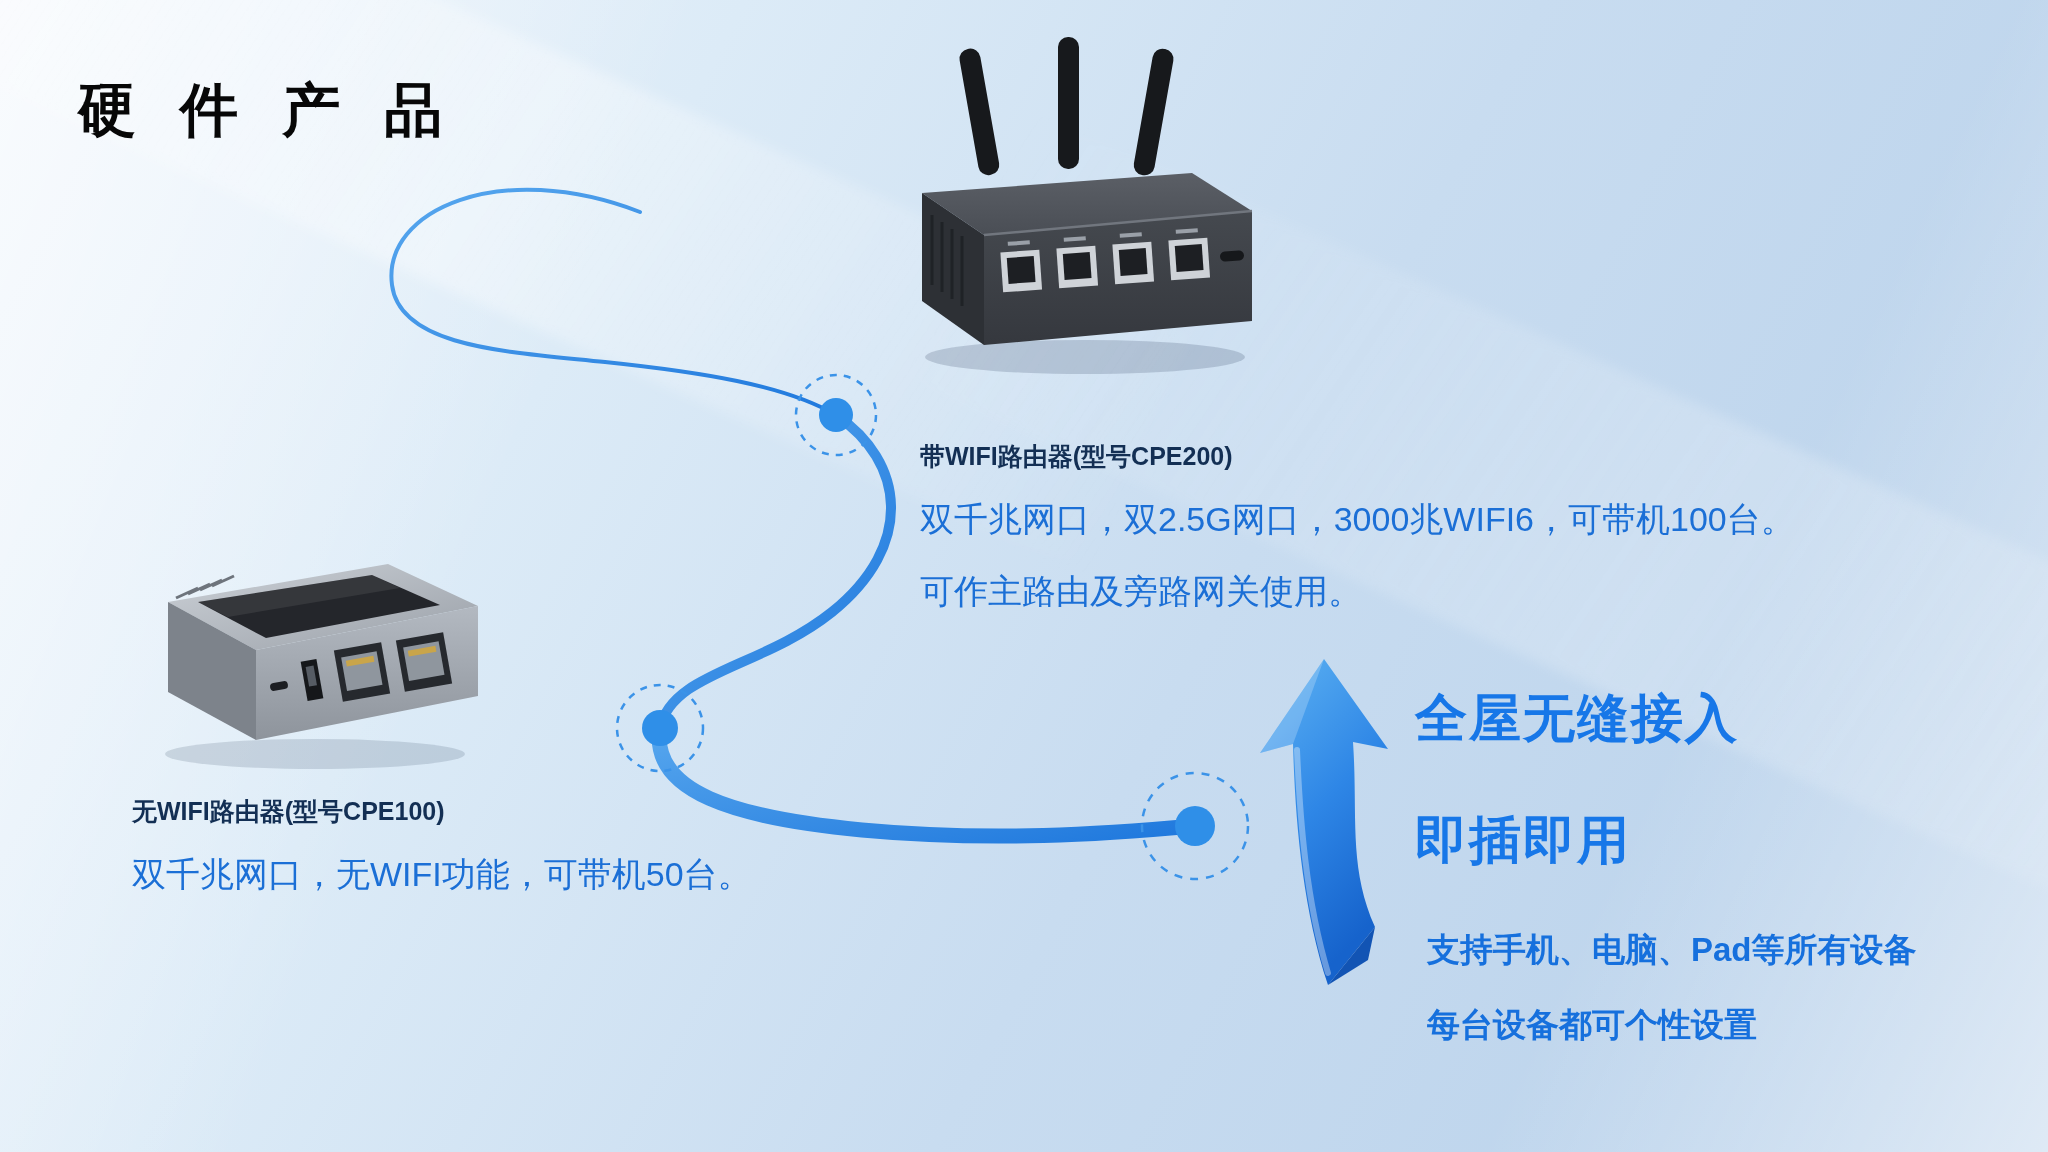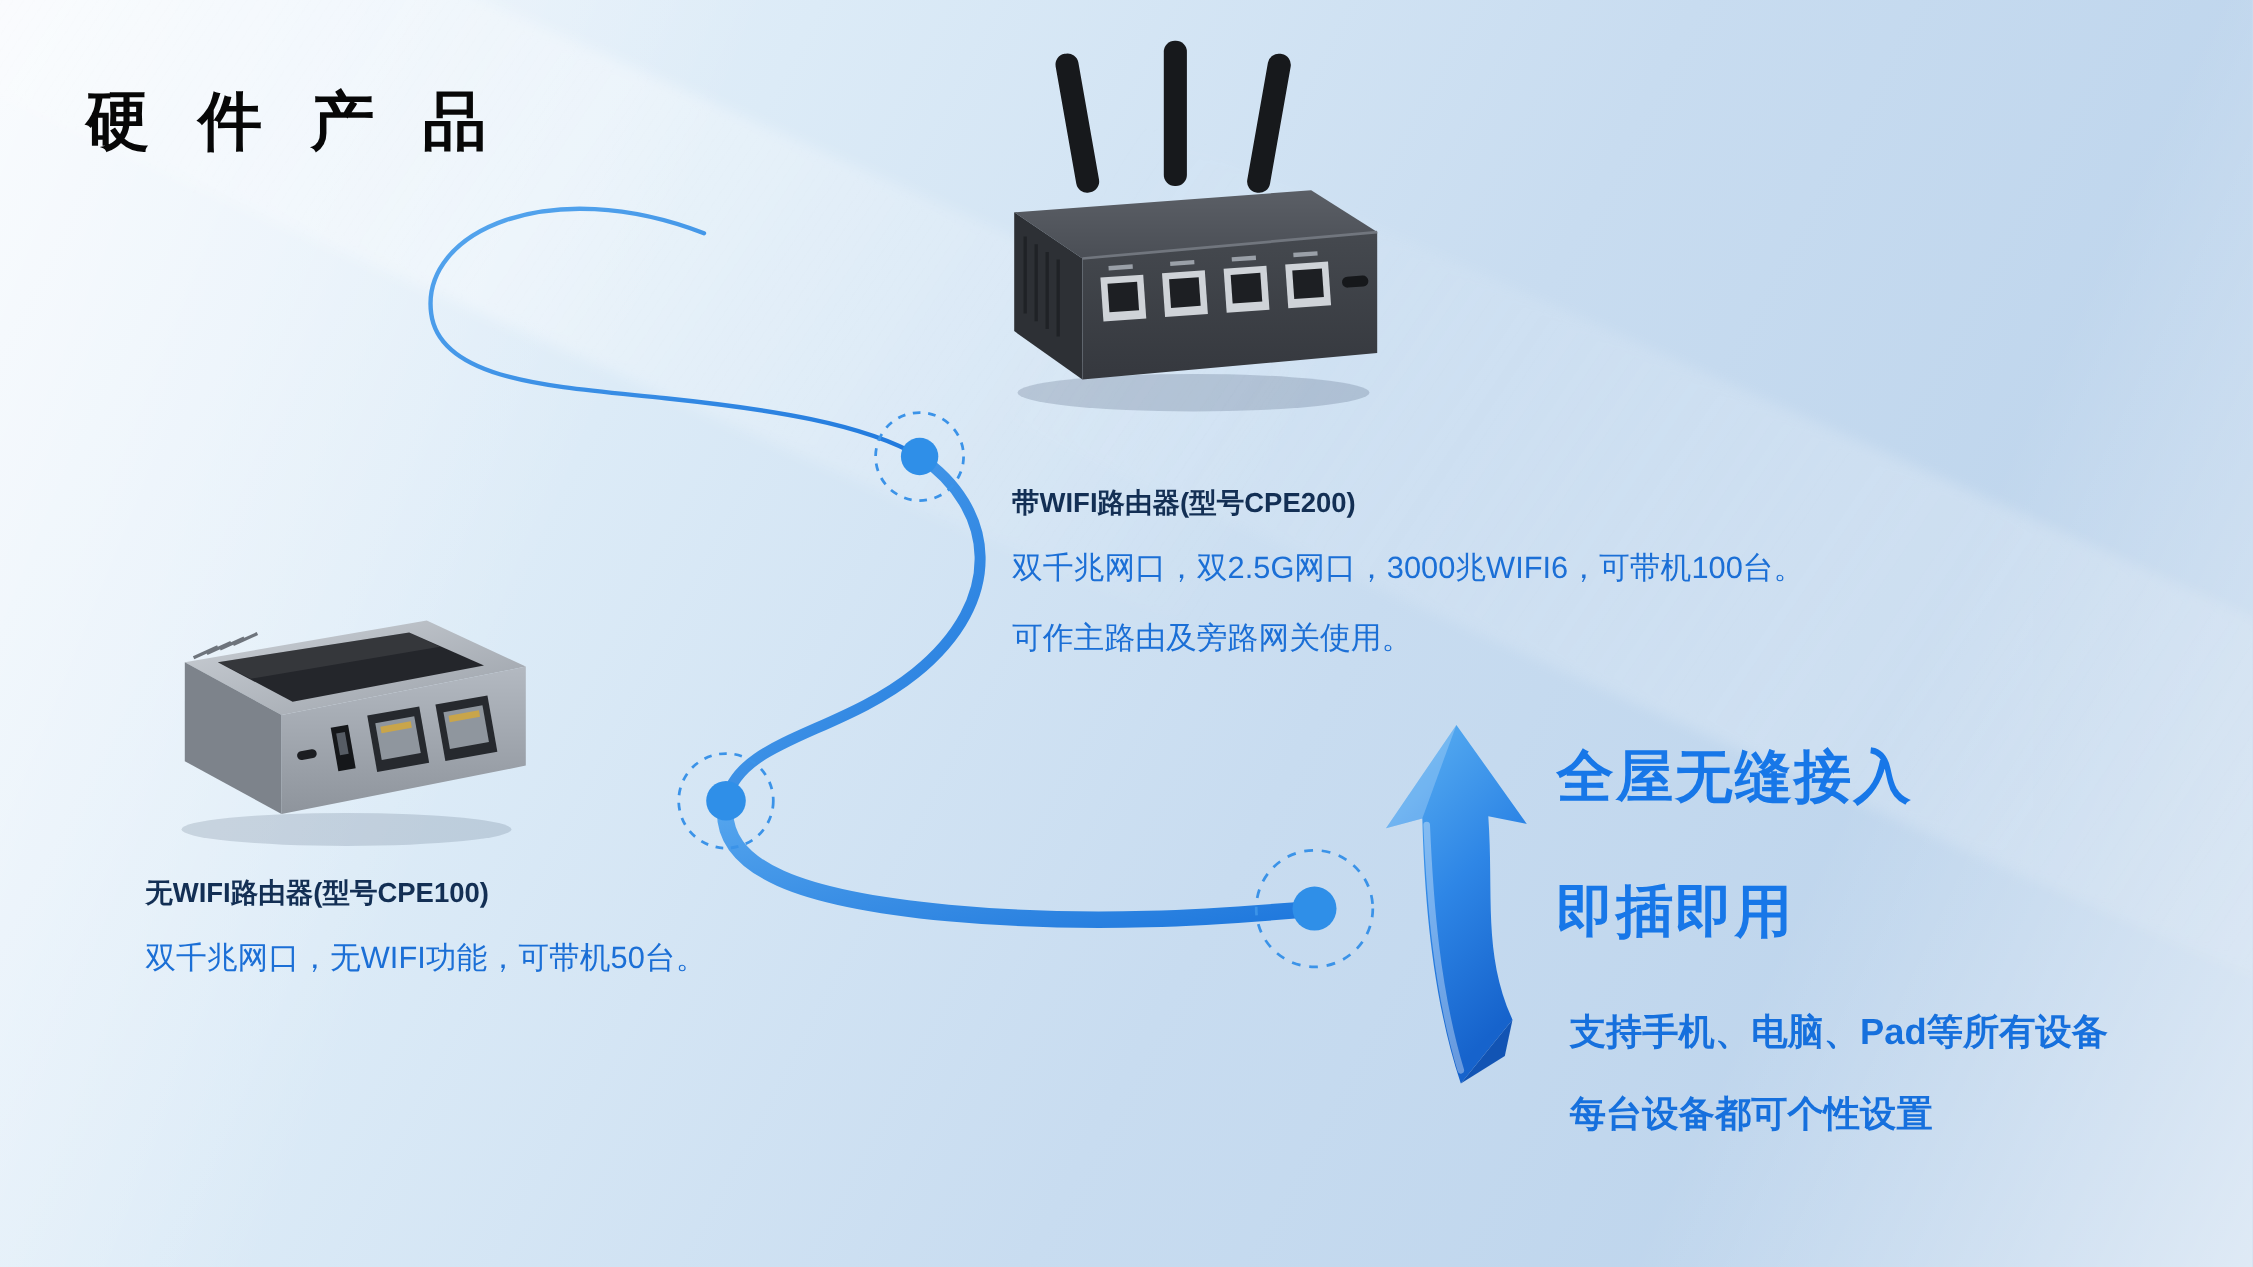--- a/index.html
+++ b/index.html
@@ -30,28 +30,28 @@
     position:absolute; left:78px; top:72px;
     font-size:58px; font-weight:900; color:#070707;
     letter-spacing:14px; white-space:nowrap;
   }
 
   .prod-text { position:absolute; white-space:nowrap; }
   .prod-text .prod-name {
     font-size:25px; font-weight:800; color:#132f54; margin:0 0 24px 0;
   }
   .prod-text .prod-line {
-    font-size:28px; font-weight:500; color:#1b6fd6; margin:0 18px 26px 0;
+    font-size:34px; font-weight:500; color:#1b6fd6; margin:0 18px 26px 0;
   }
   .cpe200-text { left:920px; top:440px; }
   .cpe100-text { left:132px; top:795px; }
 
   .highlights { position:absolute; left:1415px; top:668px; white-space:nowrap; }
   .highlights .headline {
-    font-size:52px; font-weight:800; color:#1777e8; margin:4px 0 52px 0;
+    font-size:52px; font-weight:800; color:#1777e8; margin:16px 0 52px 0;
     letter-spacing:2px;
   }
   .highlights .subline {
     font-size:33px; font-weight:700; color:#1670dd; margin:0 0 30px 12px;
   }
 
   .graphic { position:absolute; pointer-events:none; }
   .connector-layer { left:0; top:0; width:2048px; height:1152px; }
   .cpe200-img { left:880px; top:35px; width:390px; height:360px; }
   .cpe100-img { left:140px; top:540px; width:360px; height:240px; }

